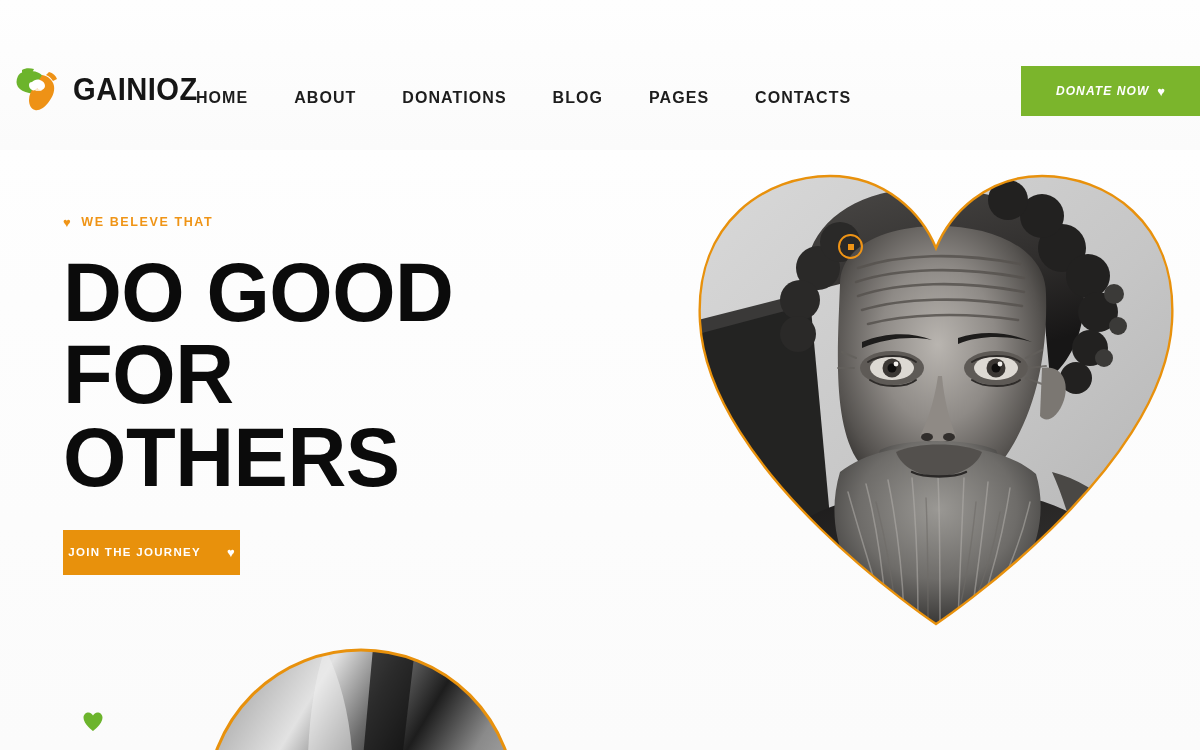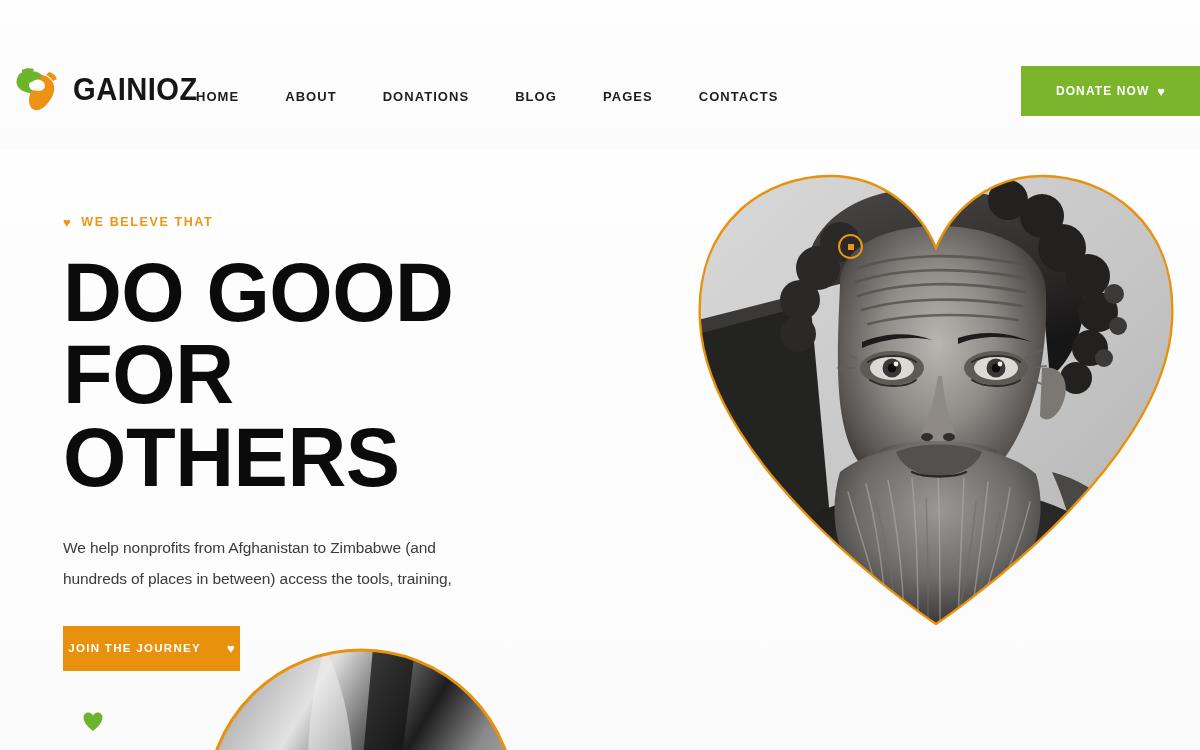--- a/index.html
+++ b/index.html
@@ -30,21 +30,21 @@
     font-size:31px; font-weight:bold; letter-spacing:0.5px;
     color:#161616; line-height:1; transform:scaleX(0.94); transform-origin:left center;
   }
 
   .nav {
     position:absolute; left:196px; top:85px;
     display:flex; align-items:center; gap:0;
   }
   .nav-item {
     font-family:"Liberation Sans Narrow","Liberation Sans", sans-serif;
-    font-size:13px; font-weight:bold; letter-spacing:1.05px;
+    font-size:16px; font-weight:bold; letter-spacing:1.05px;
     color:#1d1d1d; text-transform:uppercase; white-space:nowrap;
     cursor:pointer; padding:4px 0;
   }
   .nav-item + .nav-item { margin-left:46px; }
 
   .header-tools {
     position:absolute; right:84px; top:78px;
     display:flex; align-items:center; gap:18px;
   }
   .basket-wrap { position:relative; width:30px; height:28px; cursor:pointer; }
@@ -55,20 +55,21 @@
     font-size:10px; font-weight:bold; line-height:19px; text-align:center;
     font-family:"Liberation Sans", sans-serif;
   }
   .search-btn { width:23px; height:23px; cursor:pointer; }
 
   .donate-btn {
     position:absolute; right:0; top:66px;
     width:179px; height:50px; background:#7bb52c;
     display:flex; align-items:center; justify-content:center; gap:8px;
     cursor:pointer;
+    font-style:italic;
   }
   .donate-btn .lbl {
     font-family:"Liberation Sans Narrow","Liberation Sans", sans-serif;
     font-size:12px; font-weight:bold; letter-spacing:1.1px;
     color:#ffffff; text-transform:uppercase;
   }
   .donate-btn .hrt { color:#ffffff; font-size:13px; line-height:1; }
 
   
   .hero-left { position:absolute; left:63px; top:215px; width:520px; }
@@ -202,21 +203,20 @@
     <div class="eyebrow">
       <span class="hrt">♥</span>
       <span>WE BELEVE THAT</span>
     </div>
 
     <h1 class="hero-title">
       <span>DO GOOD FOR</span>
       <span class="l2">OTHERS</span>
     </h1>
 
-    <p class="hero-sub">We help nonprofits from Afghanistan to Zimbabwe (and hundreds of places in between) access the tools, training,</p>
 
     <div class="join-btn">
       <span class="lbl">JOIN THE JOURNEY</span>
       <span class="hrt">♥</span>
     </div>
   </div>
 
   <div class="heart-figure">
     <svg viewBox="0 0 492 455" xmlns="http://www.w3.org/2000/svg">
       <defs>

